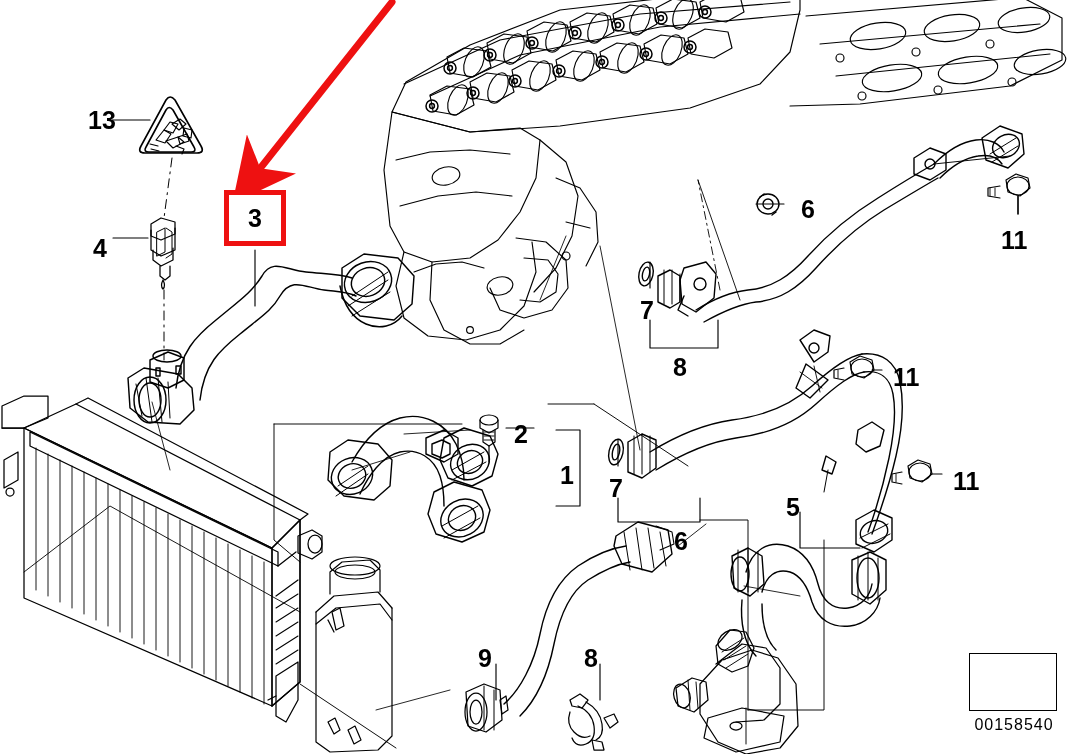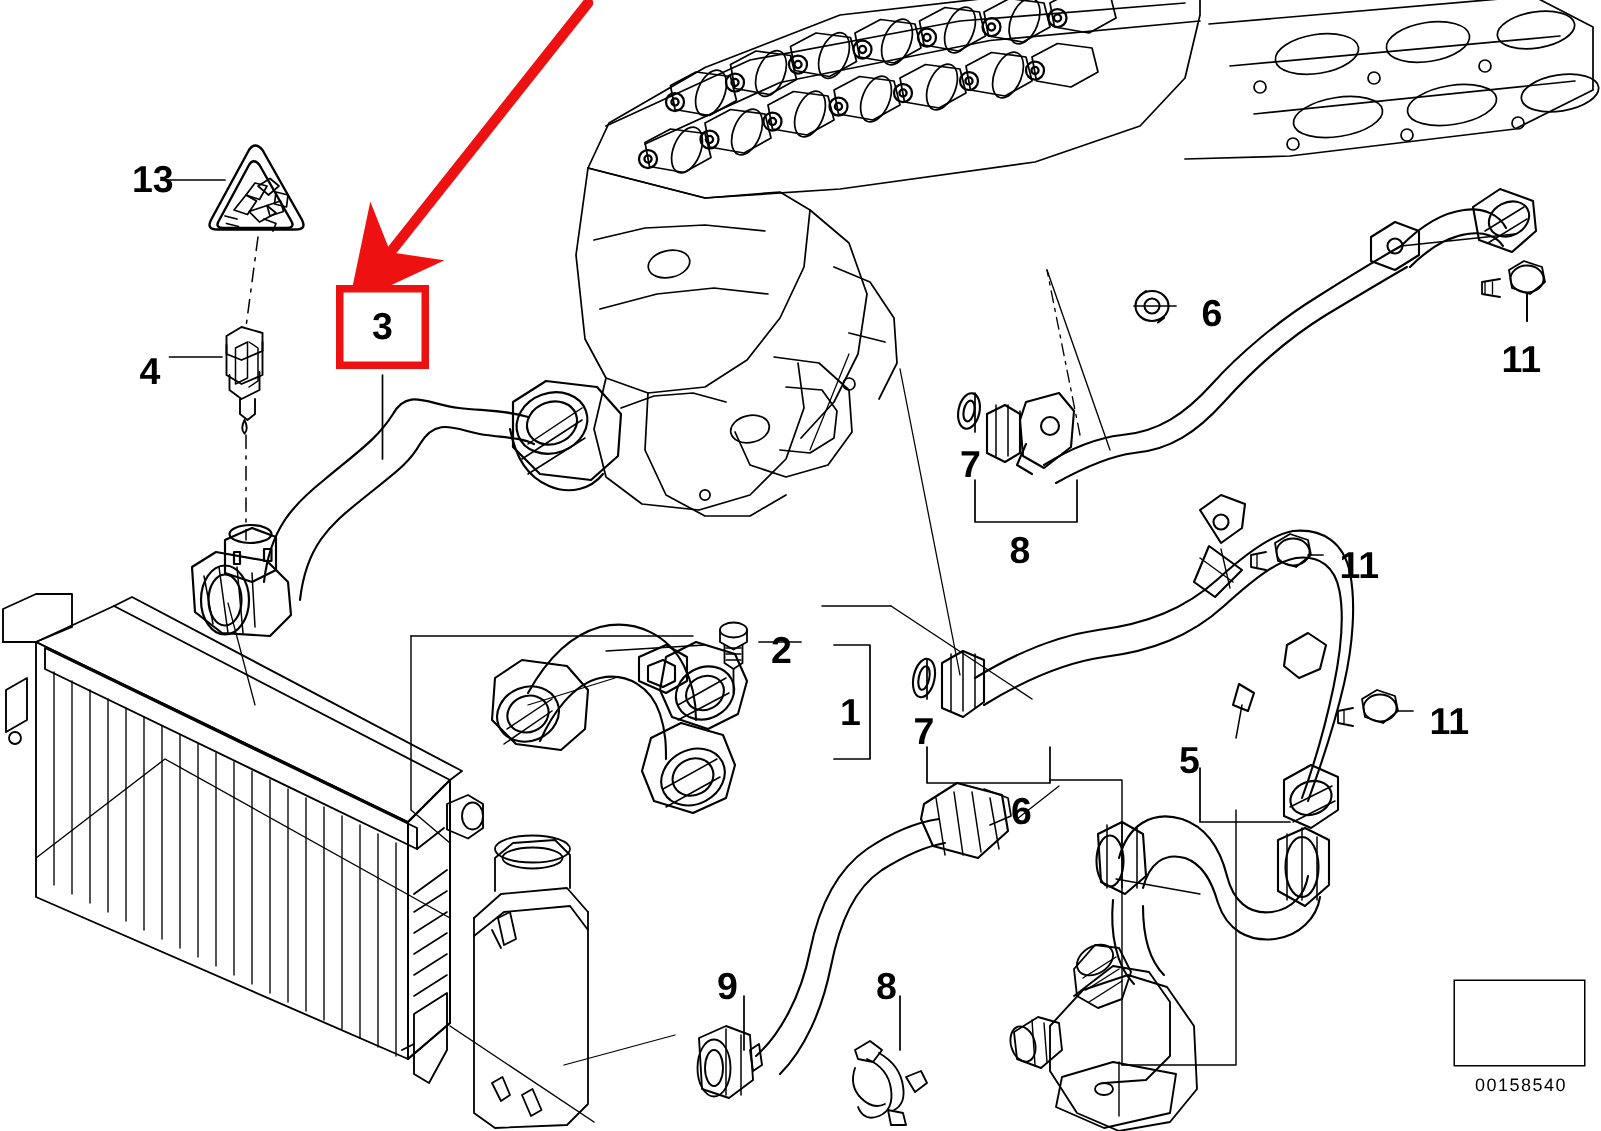--- a/index.html
+++ b/index.html
@@ -10,21 +10,21 @@
   .lbl{position:absolute;font-family:"Liberation Sans",sans-serif;font-weight:bold;color:#000;
        line-height:1;white-space:nowrap;}
   .lbl.n{font-size:25px;}
   .hl-box{position:absolute;box-sizing:border-box;border:5px solid #ee1111;background:#fff;}
   .hl-box .lbl{position:static;}
   .hl-inner{position:absolute;left:0;top:0;width:100%;height:100%;
             display:flex;align-items:center;justify-content:center;}
   #idbox{position:absolute;left:969px;top:653px;width:88px;height:58px;
          border:1.4px solid #000;background:#fff;box-sizing:border-box;}
   #idnum{position:absolute;left:966px;top:716px;width:96px;text-align:center;
-         font-size:12px;letter-spacing:1px;font-weight:normal;color:#000;
+         font-size:16px;letter-spacing:1px;font-weight:normal;color:#000;
          font-family:"Liberation Sans",sans-serif;}
 </style>
 </head>
 <body>
 
 <div id="stage">
 
   <svg id="art" viewBox="0 0 1067 754">
     <defs>
       <marker id="redhead" markerWidth="9" markerHeight="9" refX="2.2" refY="4.5" orient="auto">

